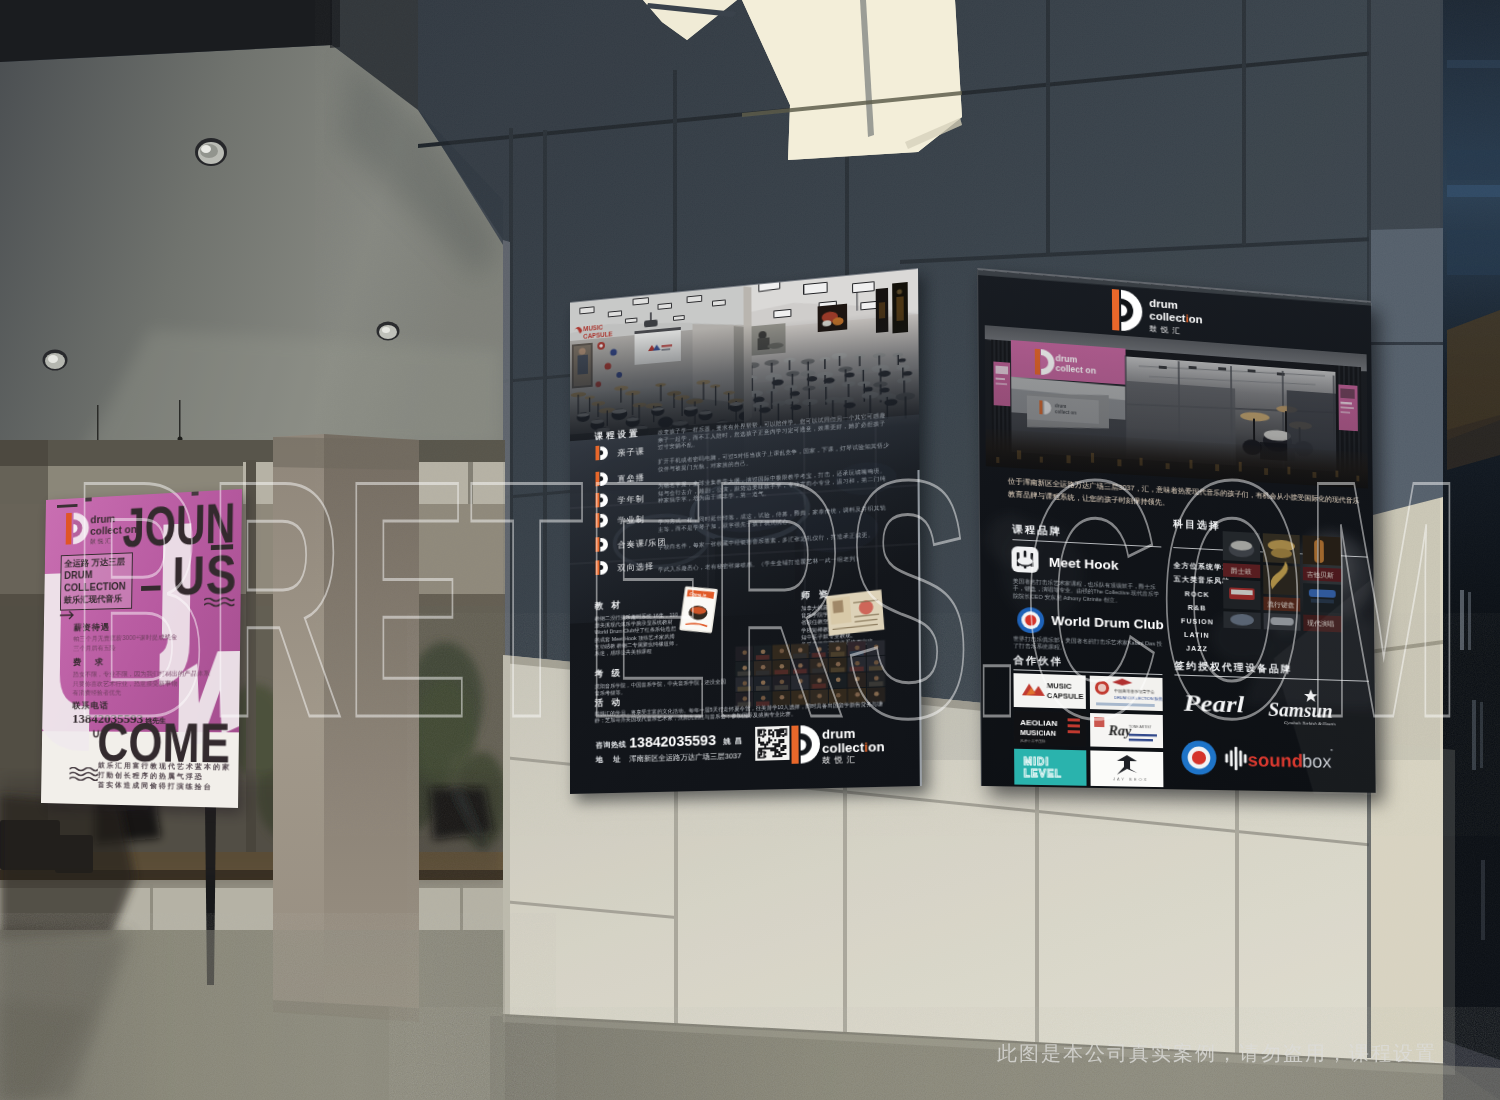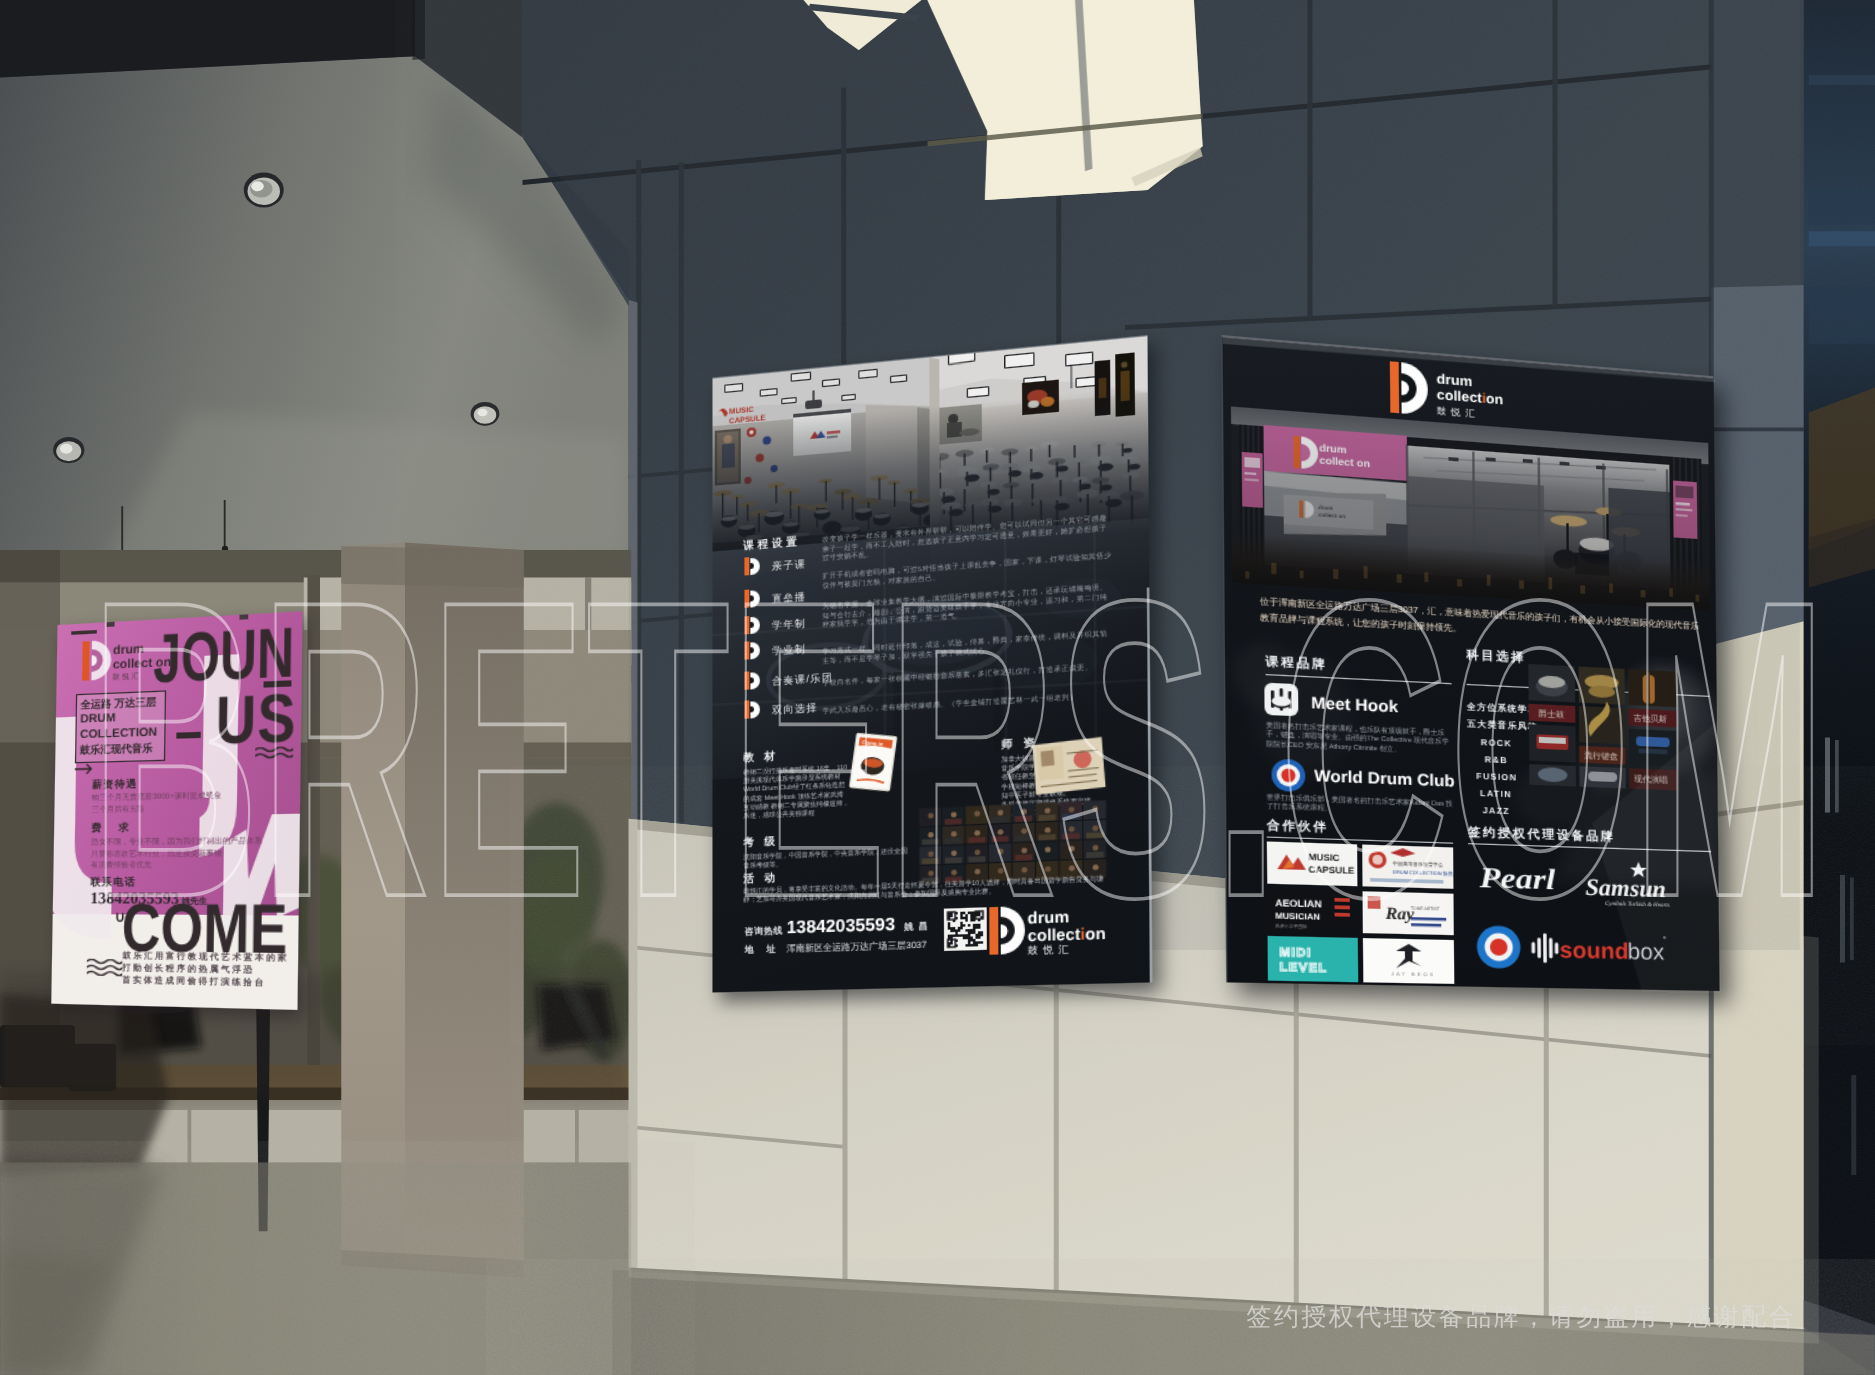--- a/index.html
+++ b/index.html
@@ -1332,14 +1332,14 @@
 <div class="abs" style="left:42px;top:0;width:7px;height:4px;background:#463a40;"></div>
 <div class="abs" style="left:152px;top:0;width:7px;height:4px;background:#463a40;"></div>
 
 <div class="abs" style="left:12px;top:6px;width:22px;height:3px;background:#3a3034;"></div>
 </div>
 
 <svg width="1500" height="1100" viewBox="0 0 1500 1100" style="pointer-events:none;">
 <text x="72" y="716" font-family="Liberation Sans, sans-serif" font-weight="bold" font-size="338" textLength="1390" lengthAdjust="spacingAndGlyphs" fill="none" stroke="rgba(255,255,255,0.48)" stroke-width="3">BRETERS.COM</text>
 </svg>
 
-<div class="abs" style="left:997px;top:1040px;font-size:20px;letter-spacing:2px;color:rgba(220,220,218,0.8);">签约授权代理设备品牌，请勿盗用，感谢配合</div>
+<div class="abs" style="left:997px;top:1040px;font-size:20px;letter-spacing:2px;color:rgba(220,220,218,0.8);">此图是本公司真实案例，请勿盗用，课程设置</div>
 </div>
 
 </body></html>

